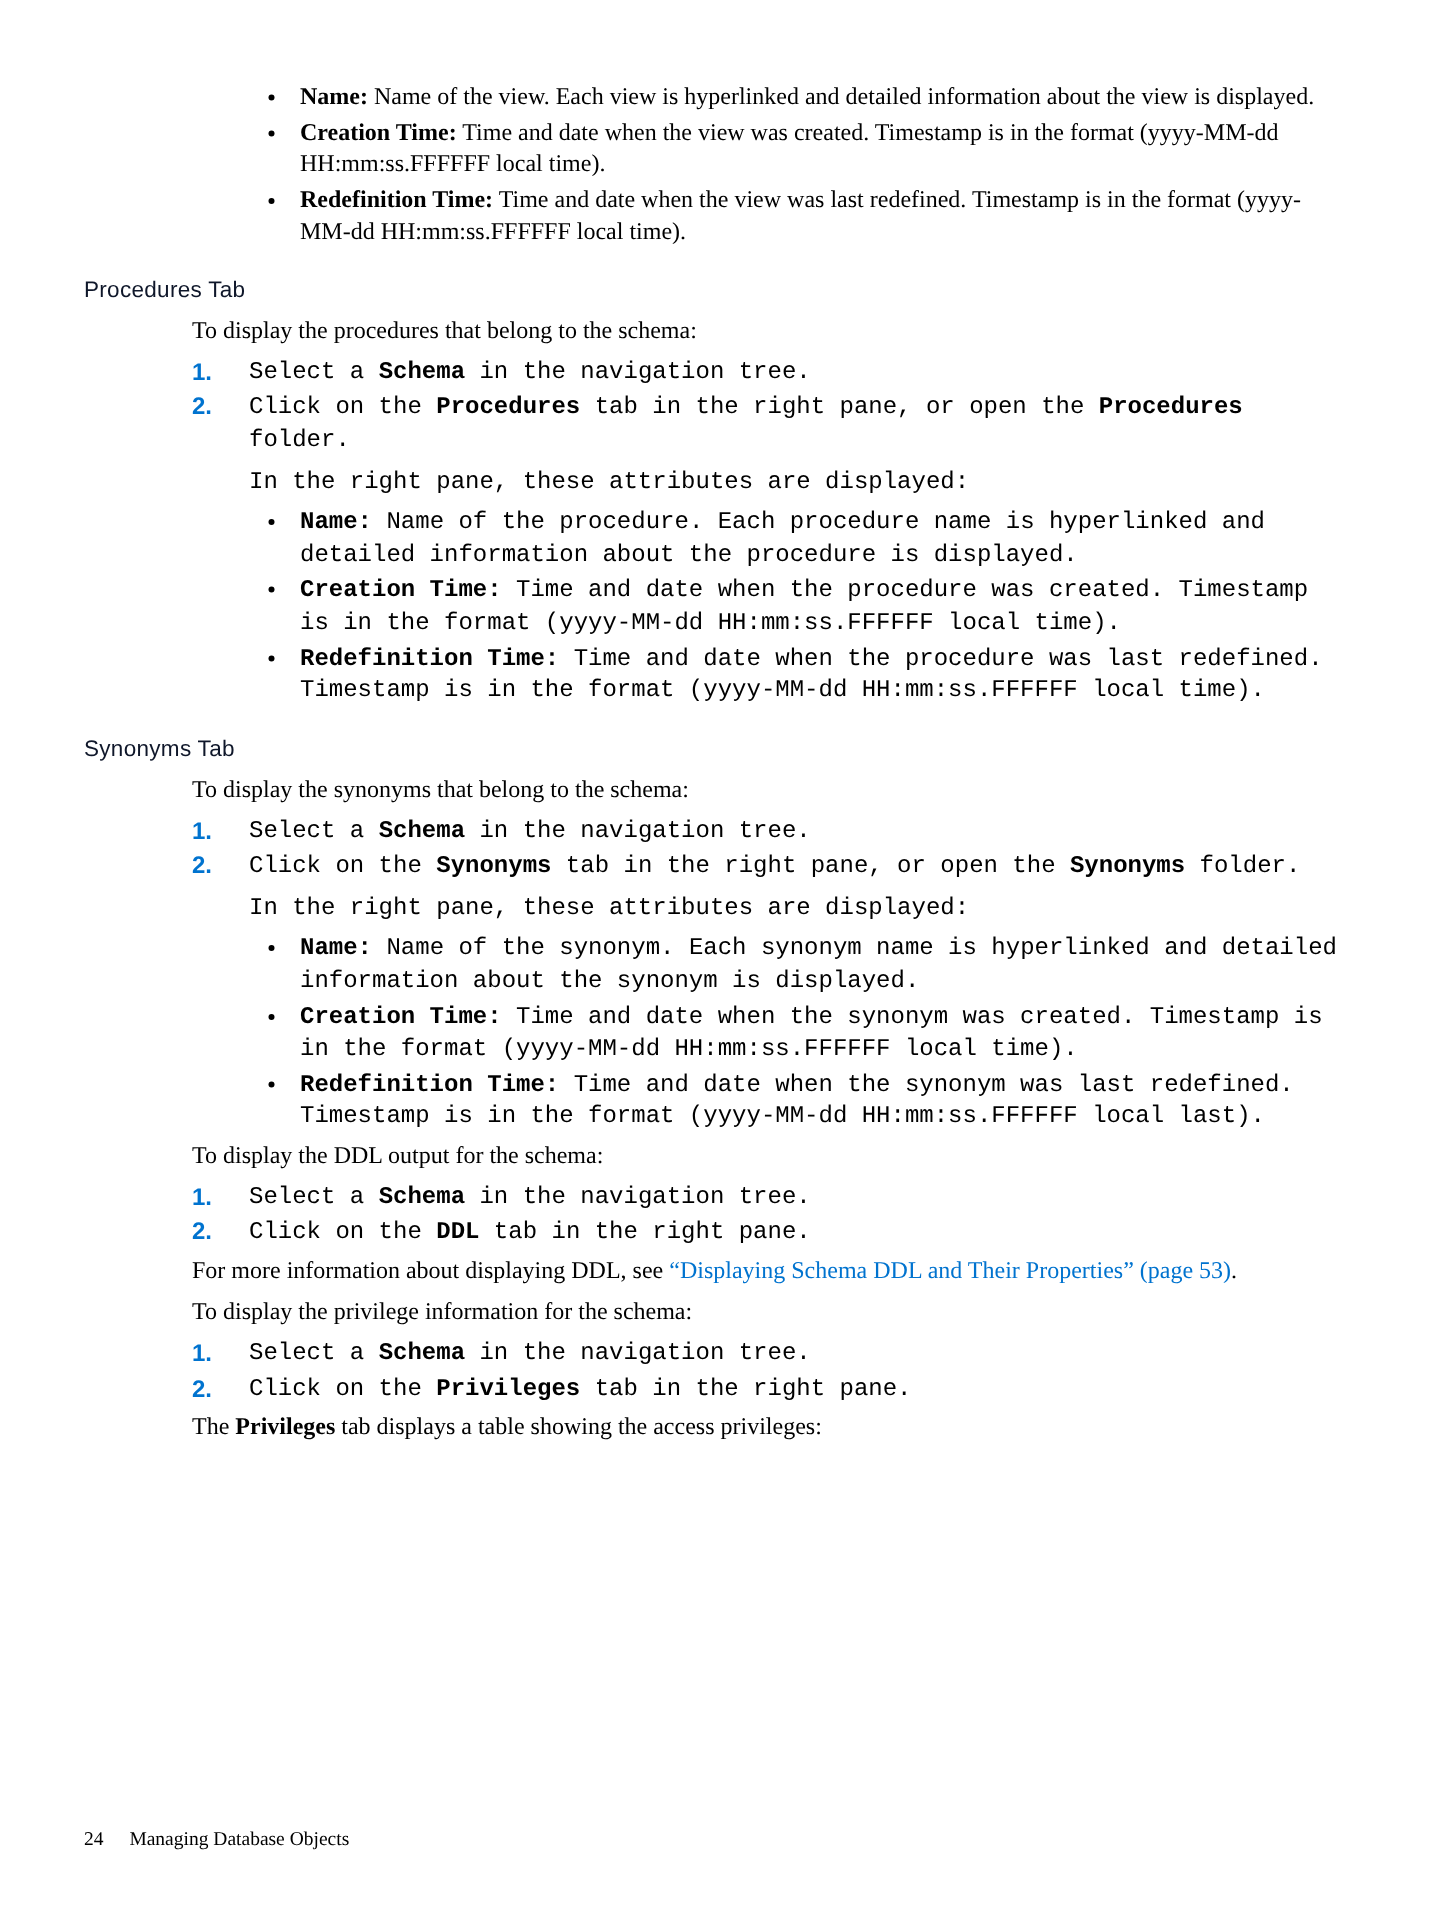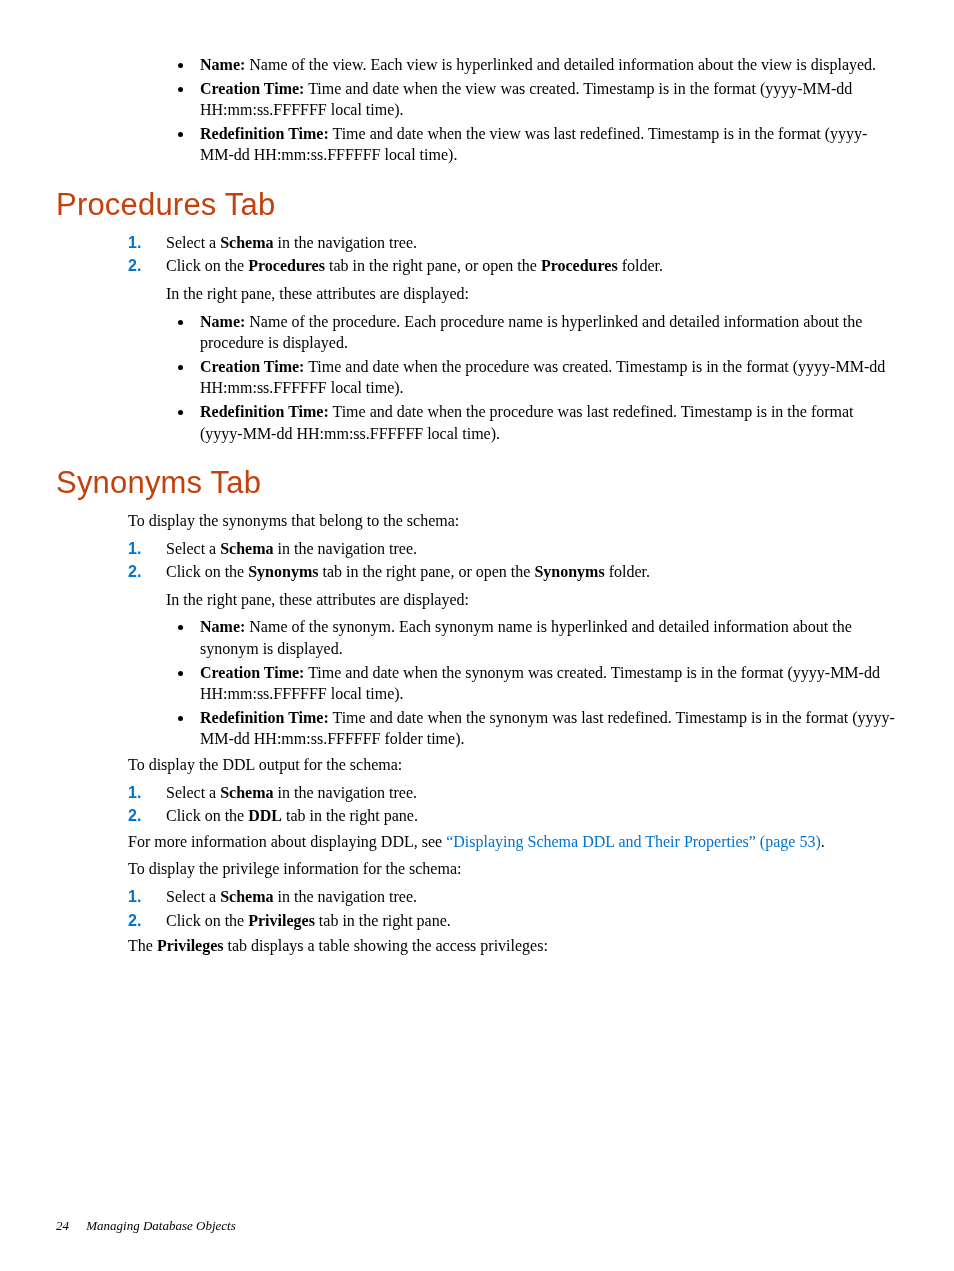--- a/index.html
+++ b/index.html
@@ -17,22 +17,22 @@
     padding: 52px 56px 44px 56px;
     box-sizing: border-box;
     width: 954px;
     min-height: 1271px;
     position: relative;
   }
   .body-margin { margin-left: 72px; }
   h2.section {
     font-family: "Trebuchet MS", "Lucida Sans", Arial, sans-serif;
     font-weight: normal;
-    color: #c2410c;
-    font-size: 31px;
+    color: #0f172a;
+    font-size: 15px;
     margin: 18px 0 6px 0;
     letter-spacing: 0.2px;
   }
   p { margin: 4px 0 6px 0; }
   ul.bullets {
     list-style: disc;
     margin: 2px 0 8px 0;
     padding-left: 66px;
   }
   ul.bullets > li { padding-left: 6px; margin: 2px 0; }
@@ -40,20 +40,21 @@
     list-style: none;
     margin: 2px 0 2px 0;
     padding-left: 0;
     counter-reset: step;
   }
   ol.steps > li {
     counter-increment: step;
     position: relative;
     padding-left: 38px;
     margin: 2px 0;
+    font-family: Liberation Mono, monospace;
   }
   ol.steps > li::before {
     content: counter(step) ".";
     position: absolute;
     left: 0;
     top: 0;
     width: 28px;
     text-align: left;
     color: #0073cf;
     font-weight: bold;
@@ -66,39 +67,39 @@
   }
   ul.inner > li { padding-left: 6px; margin: 2px 0; }
   strong { font-weight: bold; }
   em { font-style: italic; }
   .link { color: #0073cf; }
   .footer {
     position: absolute;
     bottom: 36px;
     left: 56px;
     font-size: 13px;
-    font-style: italic;
   }
   .footer .pn { margin-right: 14px; }
 </style>
 </head>
 <body>
 
 <div class="page">
 
   <div class="body-margin">
     <ul class="bullets">
       <li><strong>Name:</strong><span> Name of the view. Each view is hyperlinked and detailed information about the view is displayed.</span></li>
       <li><strong>Creation Time:</strong><span> Time and date when the view was created. Timestamp is in the format (yyyy-MM-dd HH:mm:ss.FFFFFF local time).</span></li>
       <li><strong>Redefinition Time:</strong><span> Time and date when the view was last redefined. Timestamp is in the format (yyyy-MM-dd HH:mm:ss.FFFFFF local time).</span></li>
     </ul>
   </div>
 
   <h2 class="section">Procedures Tab</h2>
   <div class="body-margin">
+    <p>To display the procedures that belong to the schema:</p>
     <ol class="steps">
       <li><span>Select a </span><strong>Schema</strong><span> in the navigation tree.</span></li>
       <li><span>Click on the </span><strong>Procedures</strong><span> tab in the right pane, or open the </span><strong>Procedures</strong><span> folder.</span>
         <p class="" style="margin-top:6px">In the right pane, these attributes are displayed:</p>
         <ul class="inner" style="padding-left:28px">
           <li><strong>Name:</strong><span> Name of the procedure. Each procedure name is hyperlinked and detailed information about the procedure is displayed.</span></li>
           <li><strong>Creation Time:</strong><span> Time and date when the procedure was created. Timestamp is in the format (yyyy-MM-dd HH:mm:ss.FFFFFF local time).</span></li>
           <li><strong>Redefinition Time:</strong><span> Time and date when the procedure was last redefined. Timestamp is in the format (yyyy-MM-dd HH:mm:ss.FFFFFF local time).</span></li>
         </ul>
       </li>
@@ -108,21 +109,21 @@
   <h2 class="section">Synonyms Tab</h2>
   <div class="body-margin">
     <p>To display the synonyms that belong to the schema:</p>
     <ol class="steps">
       <li><span>Select a </span><strong>Schema</strong><span> in the navigation tree.</span></li>
       <li><span>Click on the </span><strong>Synonyms</strong><span> tab in the right pane, or open the </span><strong>Synonyms</strong><span> folder.</span>
         <p style="margin-top:6px">In the right pane, these attributes are displayed:</p>
         <ul class="inner" style="padding-left:28px">
           <li><strong>Name:</strong><span> Name of the synonym. Each synonym name is hyperlinked and detailed information about the synonym is displayed.</span></li>
           <li><strong>Creation Time:</strong><span> Time and date when the synonym was created. Timestamp is in the format (yyyy-MM-dd HH:mm:ss.FFFFFF local time).</span></li>
-          <li><strong>Redefinition Time:</strong><span> Time and date when the synonym was last redefined. Timestamp is in the format (yyyy-MM-dd HH:mm:ss.FFFFFF folder time).</span></li>
+          <li><strong>Redefinition Time:</strong><span> Time and date when the synonym was last redefined. Timestamp is in the format (yyyy-MM-dd HH:mm:ss.FFFFFF local last).</span></li>
         </ul>
       </li>
     </ol>
   </div>
 
   <div class="body-margin">
     <p>To display the DDL output for the schema:</p>
     <ol class="steps">
       <li><span>Select a </span><strong>Schema</strong><span> in the navigation tree.</span></li>
       <li><span>Click on the </span><strong>DDL</strong><span> tab in the right pane.</span>

